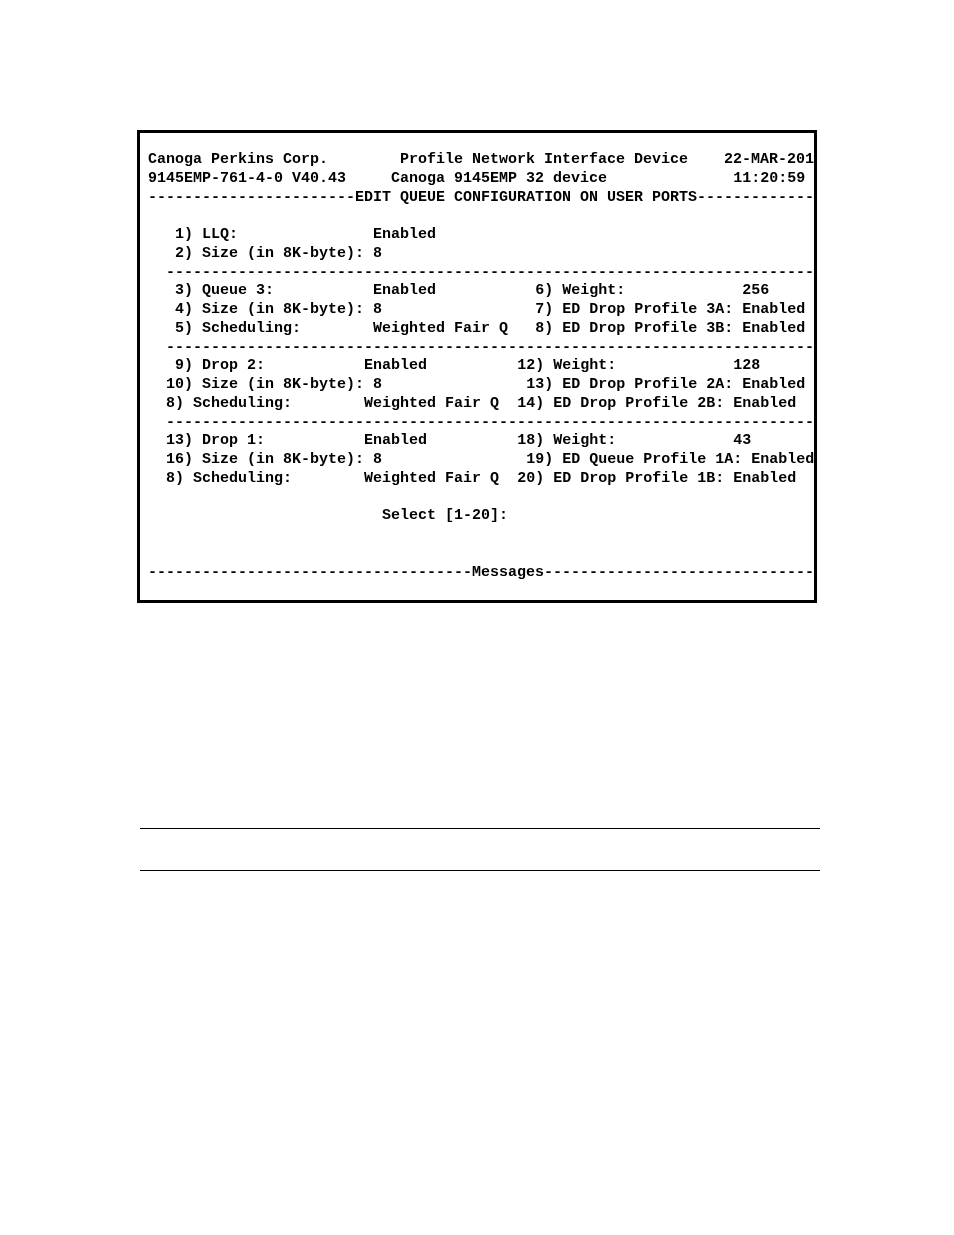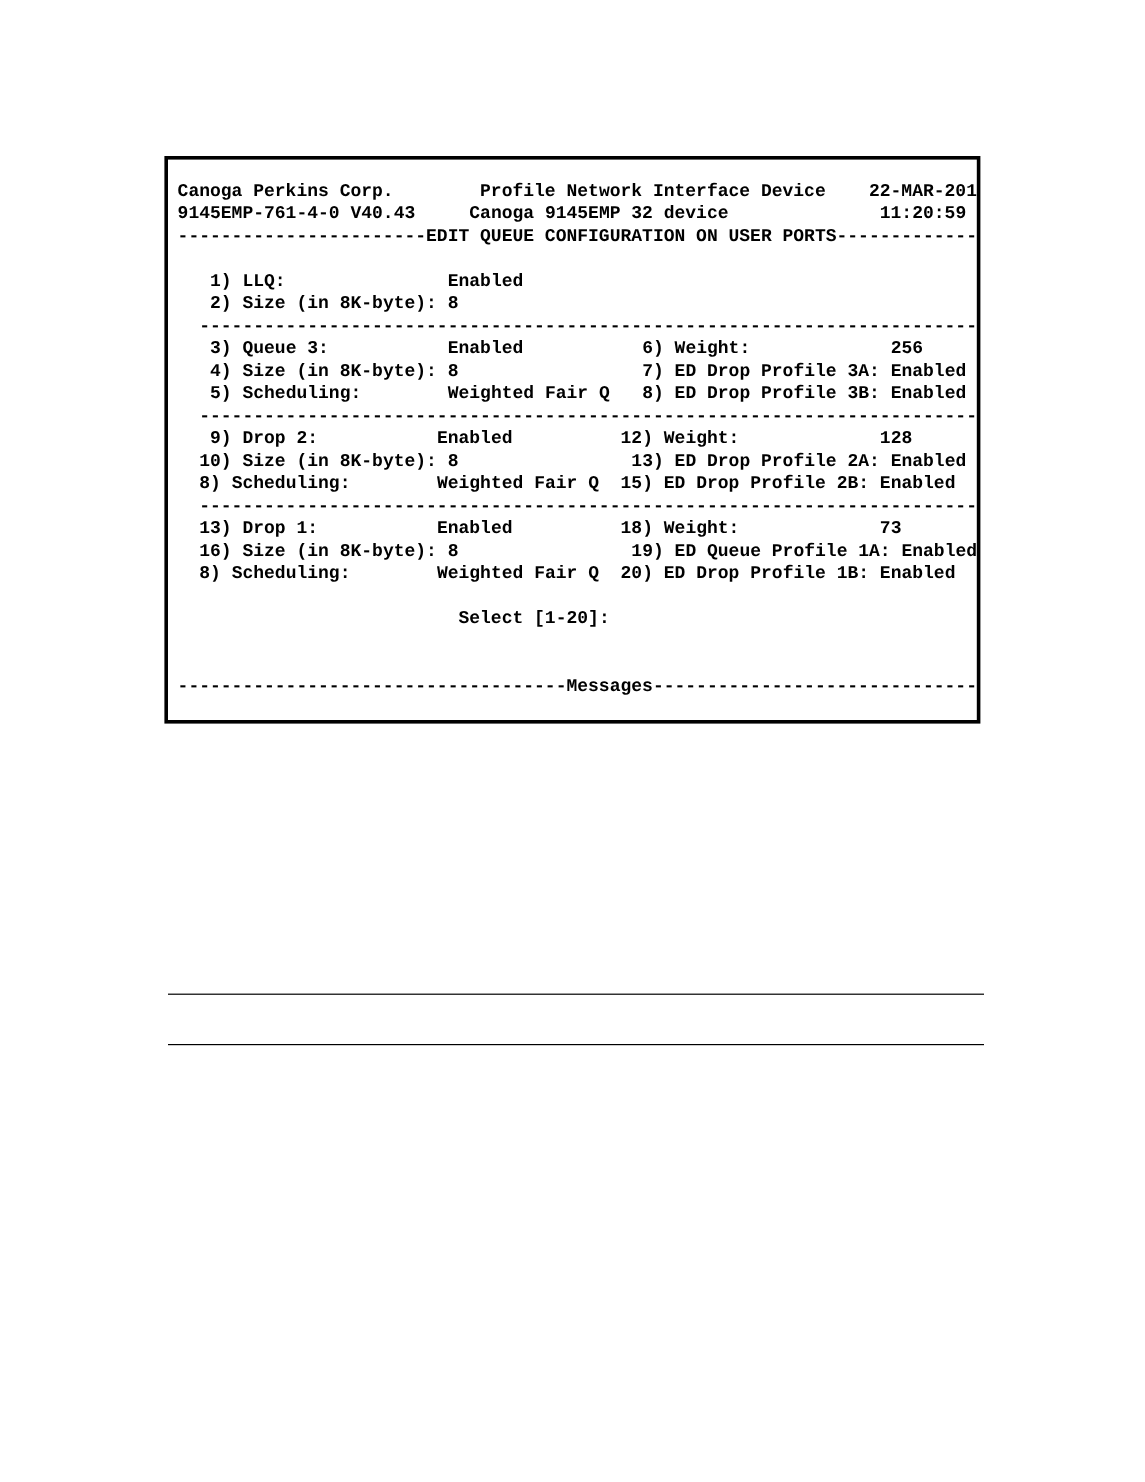--- a/index.html
+++ b/index.html
@@ -48,23 +48,23 @@
 
    <span>1)</span> <span>LLQ:</span>               <span>Enabled</span>
    <span>2)</span> <span>Size (in 8K-byte):</span> <span>8</span>
 <span>  -----------------------------------------------------------------------------</span>
    <span>3)</span> <span>Queue 3:</span>           <span>Enabled</span>           <span>6)</span> <span>Weight:</span>             <span>256</span>
    <span>4)</span> <span>Size (in 8K-byte):</span> <span>8</span>                 <span>7)</span> <span>ED Drop Profile 3A:</span> <span>Enabled</span>
    <span>5)</span> <span>Scheduling:</span>        <span>Weighted Fair Q</span>   <span>8)</span> <span>ED Drop Profile 3B:</span> <span>Enabled</span>
 <span>  -----------------------------------------------------------------------------</span>
    <span>9)</span> <span>Drop 2:</span>           <span>Enabled</span>          <span>12)</span> <span>Weight:</span>             <span>128</span>
   <span>10)</span> <span>Size (in 8K-byte):</span> <span>8</span>                <span>13)</span> <span>ED Drop Profile 2A:</span> <span>Enabled</span>
-  <span>8)</span> <span>Scheduling:</span>        <span>Weighted Fair Q</span>  <span>15)</span> <span>ED Drop Profile 2B:</span> <span>Enabled</span>
+  <span>8)</span> <span>Scheduling:</span>        <span>Weighted Fair Q</span>  <span>14)</span> <span>ED Drop Profile 2B:</span> <span>Enabled</span>
 <span>  -----------------------------------------------------------------------------</span>
-  <span>13)</span> <span>Drop 1:</span>           <span>Enabled</span>          <span>18)</span> <span>Weight:</span>             <span>73</span>
+  <span>13)</span> <span>Drop 1:</span>           <span>Enabled</span>          <span>18)</span> <span>Weight:</span>             <span>43</span>
   <span>16)</span> <span>Size (in 8K-byte):</span> <span>8</span>                <span>19)</span> <span>ED Queue Profile 1A:</span> <span>Enabled</span>
   <span>8)</span> <span>Scheduling:</span>        <span>Weighted Fair Q</span>  <span>20)</span> <span>ED Drop Profile 1B:</span> <span>Enabled</span>
 
                           <span>Select [1-20]:</span>
 
 
 <span>------------------------------------Messages-----------------------------------</span>
 </div>
 
   <div class="sepbars one"></div>

